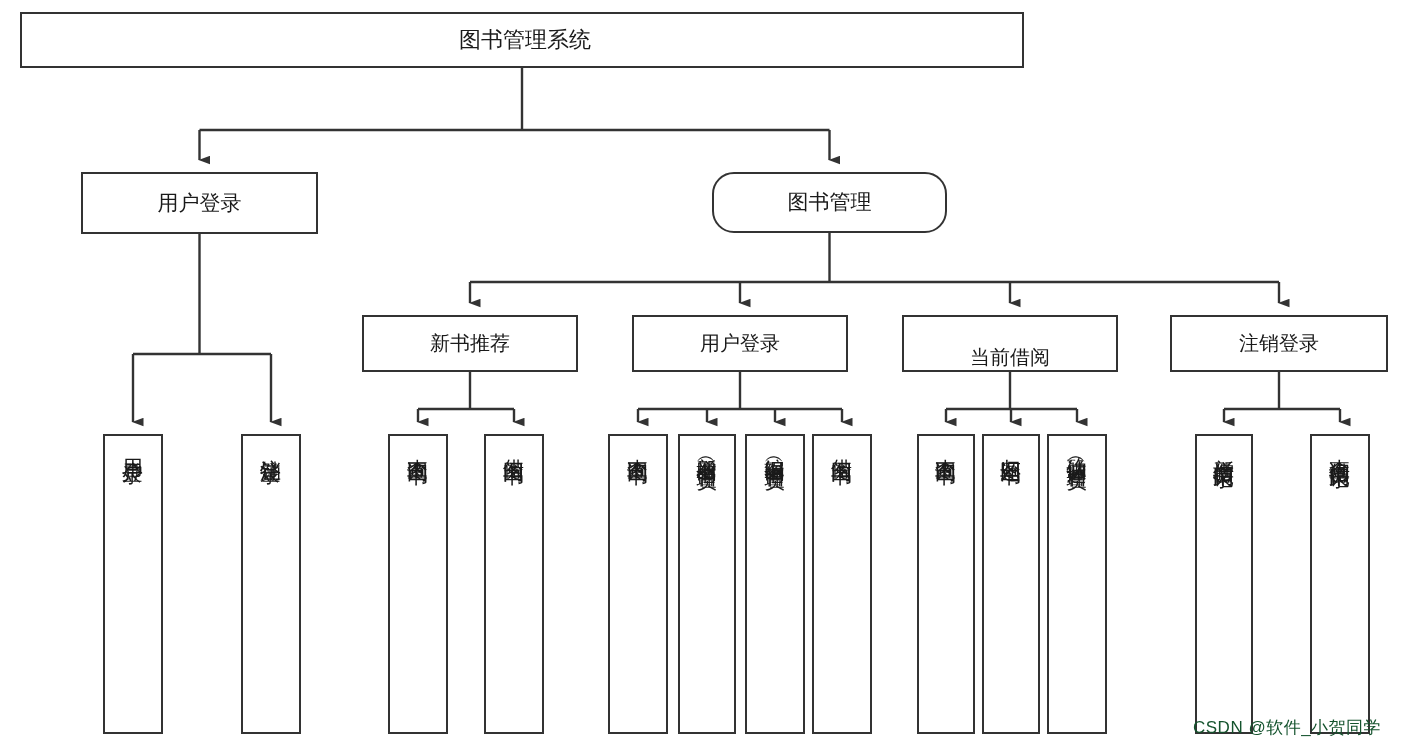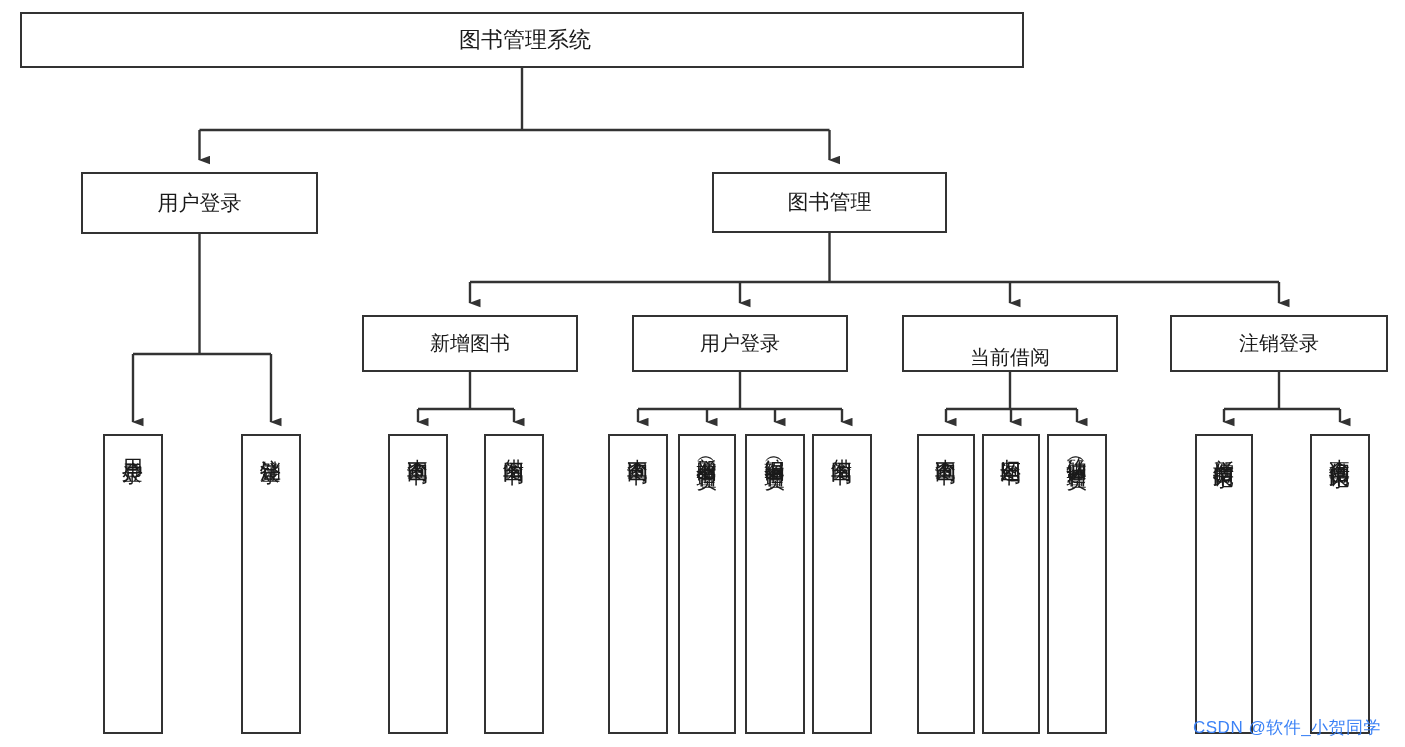--- a/index.html
+++ b/index.html
@@ -54,21 +54,21 @@
     font-size: 21px;
     letter-spacing: 2px;
     line-height: 1;
     white-space: pre;
   }
   .node-leaf.tall .label { font-size: 20px; }
 
   .watermark {
     position: absolute;
     font-size: 17px;
-    color: #3b82f6;
+    color: #14532d;
     white-space: nowrap;
     letter-spacing: 0.5px;
   }
 </style>
 </head>
 <body>
 
 <div id="canvas">
 
   <svg id="edges" viewBox="0 0 1405 747">
@@ -114,25 +114,25 @@
       </g>
   </svg>
 
   <div id="nodes">
       <div class="node node-root" style="left: 20px; top: 12px; width: 1004px; height: 56px; padding-left: 6px;">
         <span class="label">图书管理系统</span>
       </div>
       <div class="node node-l2" style="left: 81px; top: 172px; width: 237px; height: 62px;">
         <span class="label">用户登录</span>
       </div>
-      <div class="node node-l2" style="left: 712px; top: 172px; width: 235px; height: 61px;">
+      <div class="node node-l2" style="left: 712px; top: 172px; width: 235px; height: 61px; border-radius: 22px;">
         <span class="label">图书管理</span>
       </div>
       <div class="node node-l3" style="left: 362px; top: 315px; width: 216px; height: 57px;">
-        <span class="label">新增图书</span>
+        <span class="label">新书推荐</span>
       </div>
       <div class="node node-l3" style="left: 632px; top: 315px; width: 216px; height: 57px;">
         <span class="label">用户登录</span>
       </div>
       <div class="node node-l3" style="left: 902px; top: 315px; width: 216px; height: 57px; align-items: flex-end;">
         <span class="label">当前借阅</span>
       </div>
       <div class="node node-l3" style="left: 1170px; top: 315px; width: 218px; height: 57px;">
         <span class="label">注销登录</span>
       </div>

